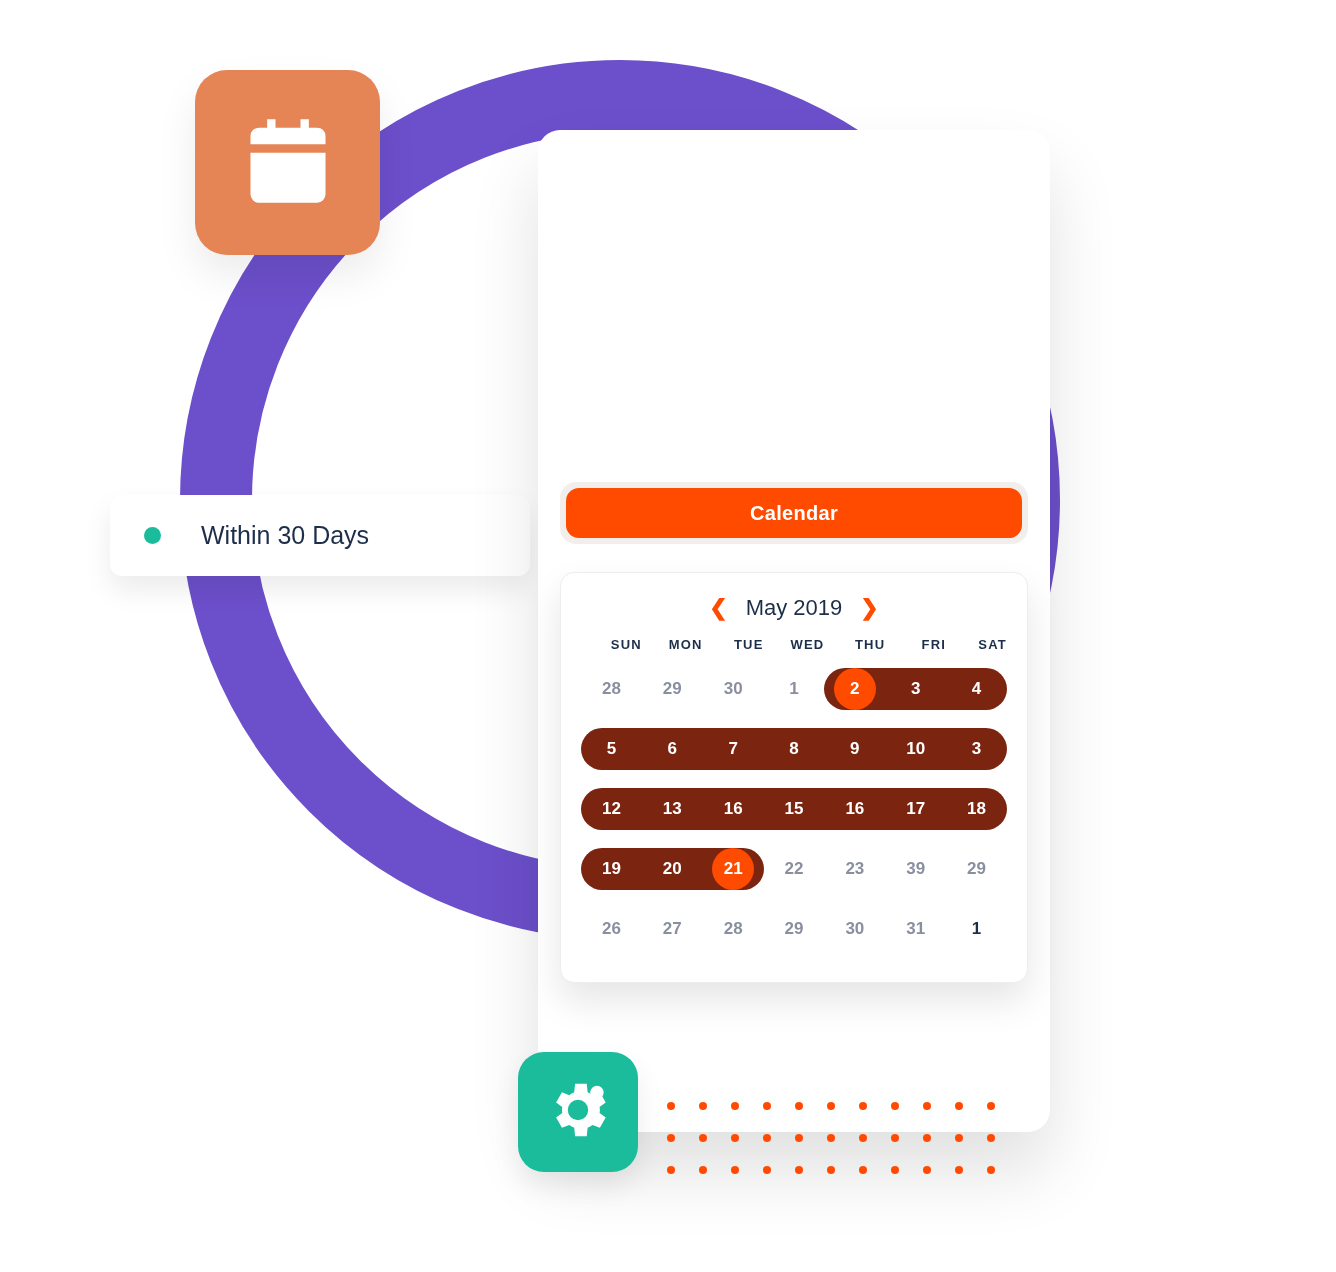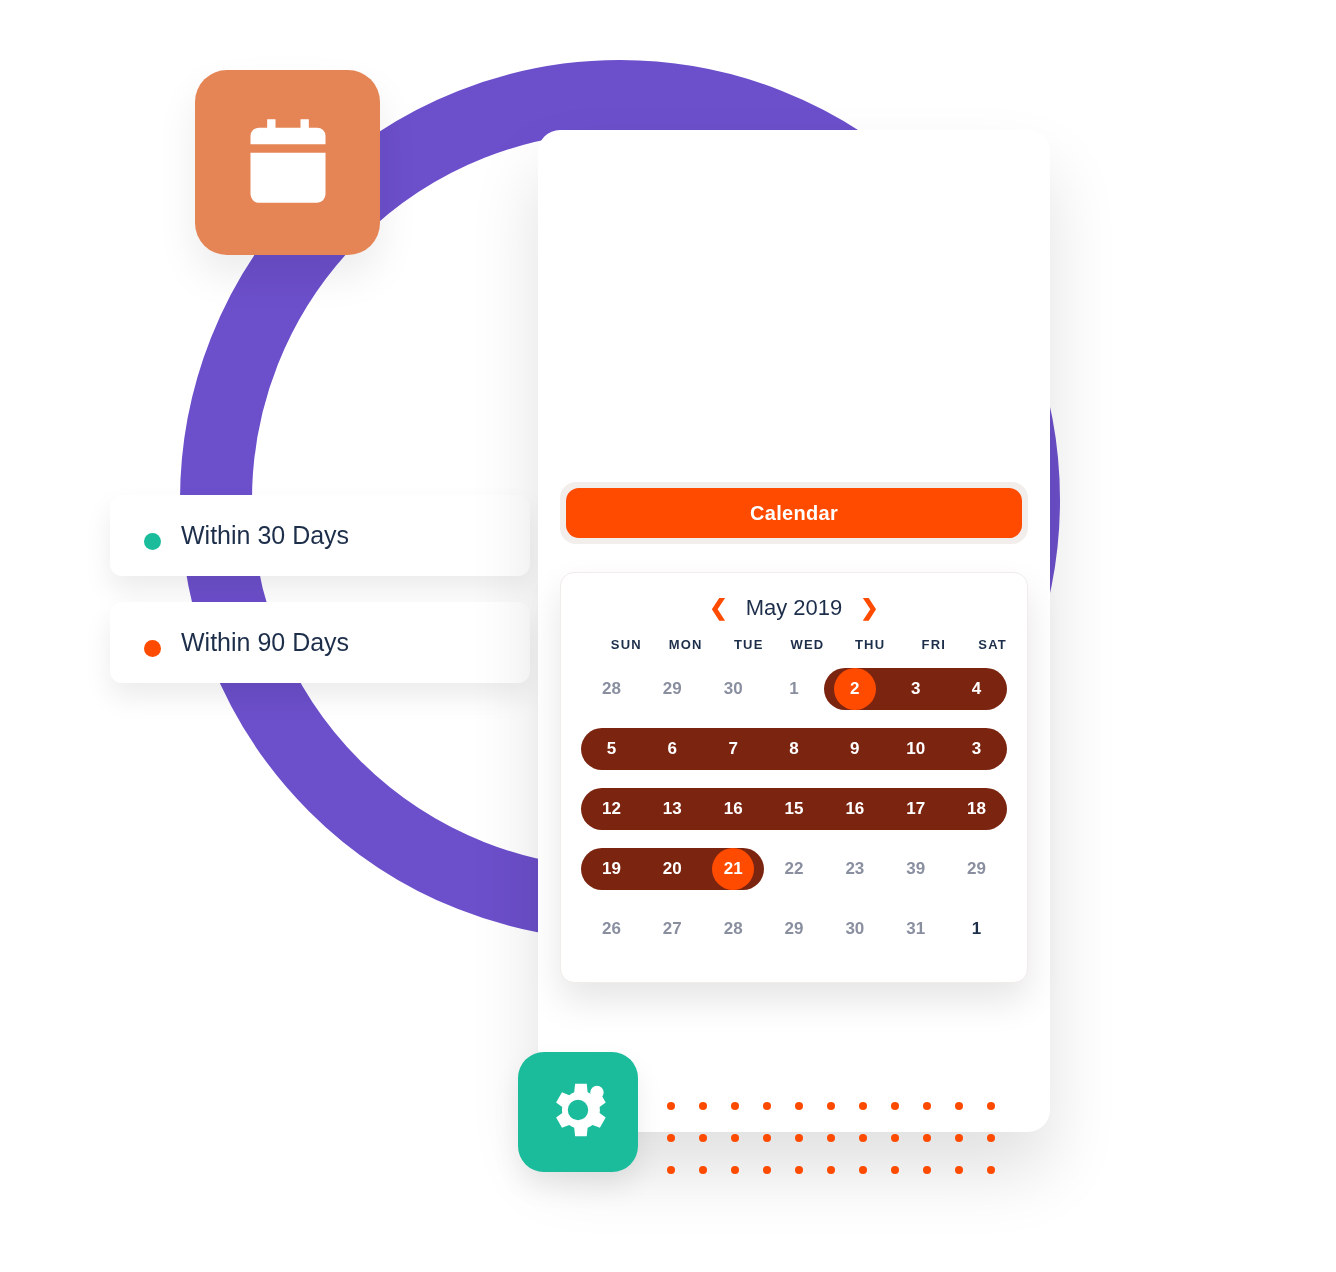--- a/index.html
+++ b/index.html
@@ -18,21 +18,21 @@
 
   
   .ring{position:absolute;left:180px;top:60px;width:880px;height:880px;border-radius:50%;border:72px solid var(--purple);}
 
   
   .cal-badge{position:absolute;left:195px;top:70px;width:185px;height:185px;border-radius:32px;background:var(--orange-soft);display:flex;align-items:center;justify-content:center;box-shadow:0 20px 40px rgba(0,0,0,.08);}
   .cal-badge svg{width:100px;height:100px;fill:#fff;}
 
   
   .list-cards{position:absolute;left:110px;top:495px;width:420px;display:flex;flex-direction:column;gap:26px;}
-  .card{background:#fff;border-radius:12px;padding:26px 34px;font-size:25px;color:var(--navy);display:flex;align-items:flex-end;gap:20px;box-shadow:0 14px 28px rgba(0,0,0,.08);}
+  .card{background:#fff;border-radius:12px;padding:26px 34px;font-size:25px;color:var(--navy);display:flex;align-items:center;gap:40px;box-shadow:0 14px 28px rgba(0,0,0,.08);}
   .dot{width:17px;height:17px;border-radius:50%;flex:0 0 auto;}
 
   
   .gear-badge{position:absolute;left:518px;top:1052px;width:120px;height:120px;border-radius:26px;background:var(--teal);display:flex;align-items:center;justify-content:center;box-shadow:0 14px 28px rgba(0,0,0,.08);}
   .gear-badge svg{width:70px;height:70px;fill:#fff;}
 
   
   .dots{position:absolute;left:660px;top:1095px;display:grid;grid-template-columns:repeat(11,22px);grid-auto-rows:22px;gap:10px 10px;}
   .dots span{width:8px;height:8px;border-radius:50%;background:var(--orange);display:block;margin:auto;}
 
@@ -73,24 +73,20 @@
           <path d="M7 2v2H5a2 2 0 0 0-2 2v2h18V6a2 2 0 0 0-2-2h-2V2h-2v2H9V2H7zm14 8H3v10a2 2 0 0 0 2 2h14a2 2 0 0 0 2-2V10z"></path>
         </svg>
     </span>
   </div>
 
   <div class="list-cards">
     <div class="card">
       <span class="dot" style="background:#1ABC9C"></span>
       <span>Within 30 Days</span>
     </div>
-    <div class="card">
-      <span class="dot" style="background:#FF4B00"></span>
-      <span>Within 90 Days</span>
-    </div>
   </div>
 
   <div class="panel">
     <div class="panel-inner">
       <div class="tabs">
         <div class="tab active">
           <span>Calendar</span>
         </div>
       </div>
 

